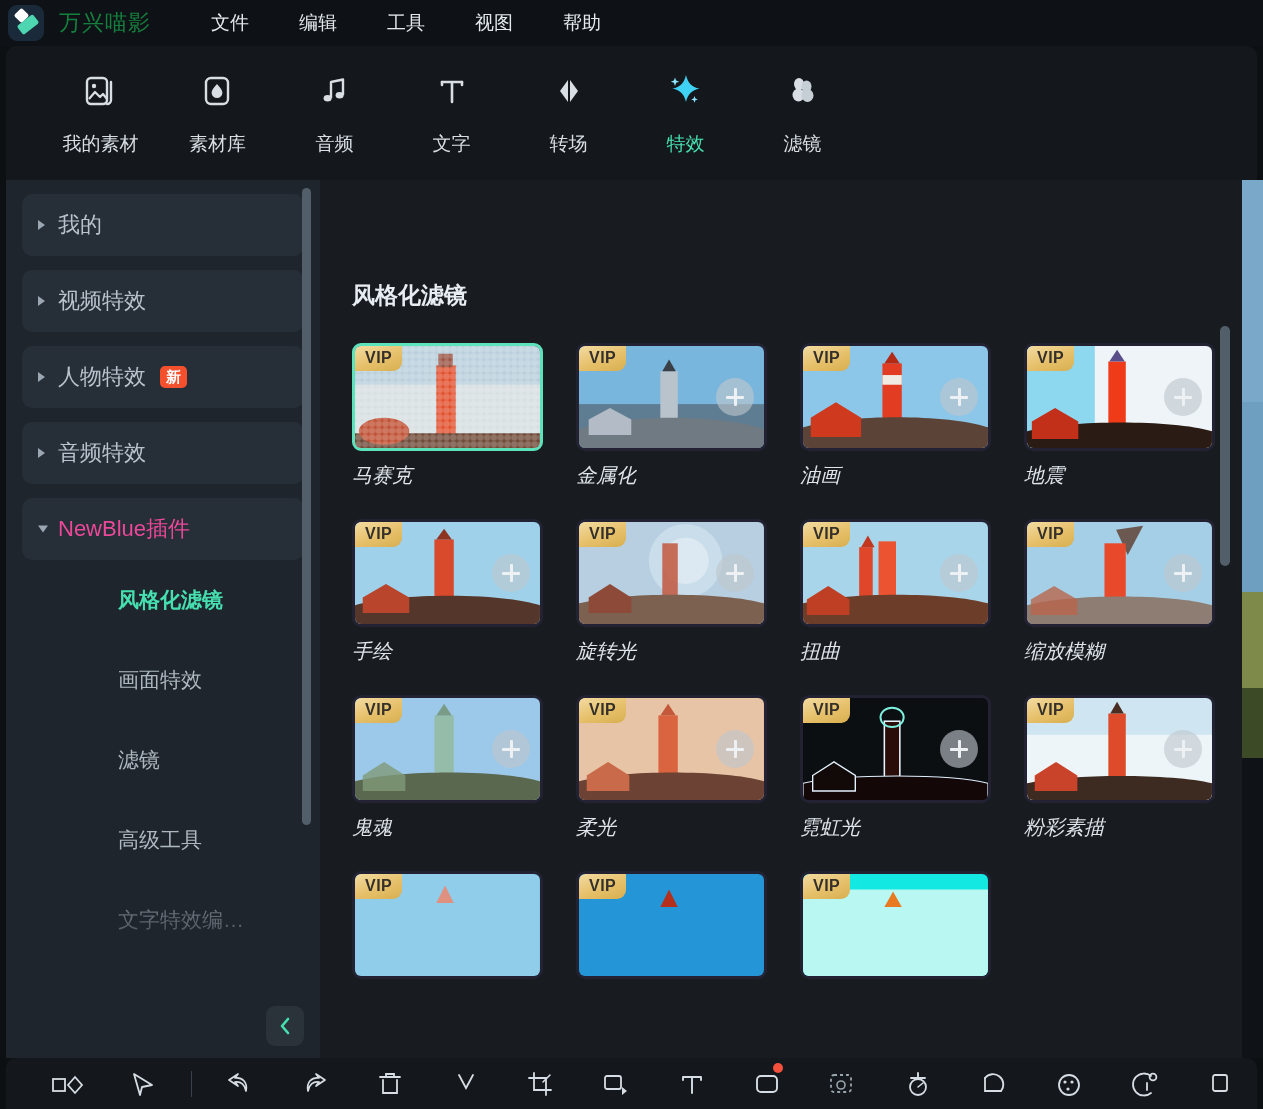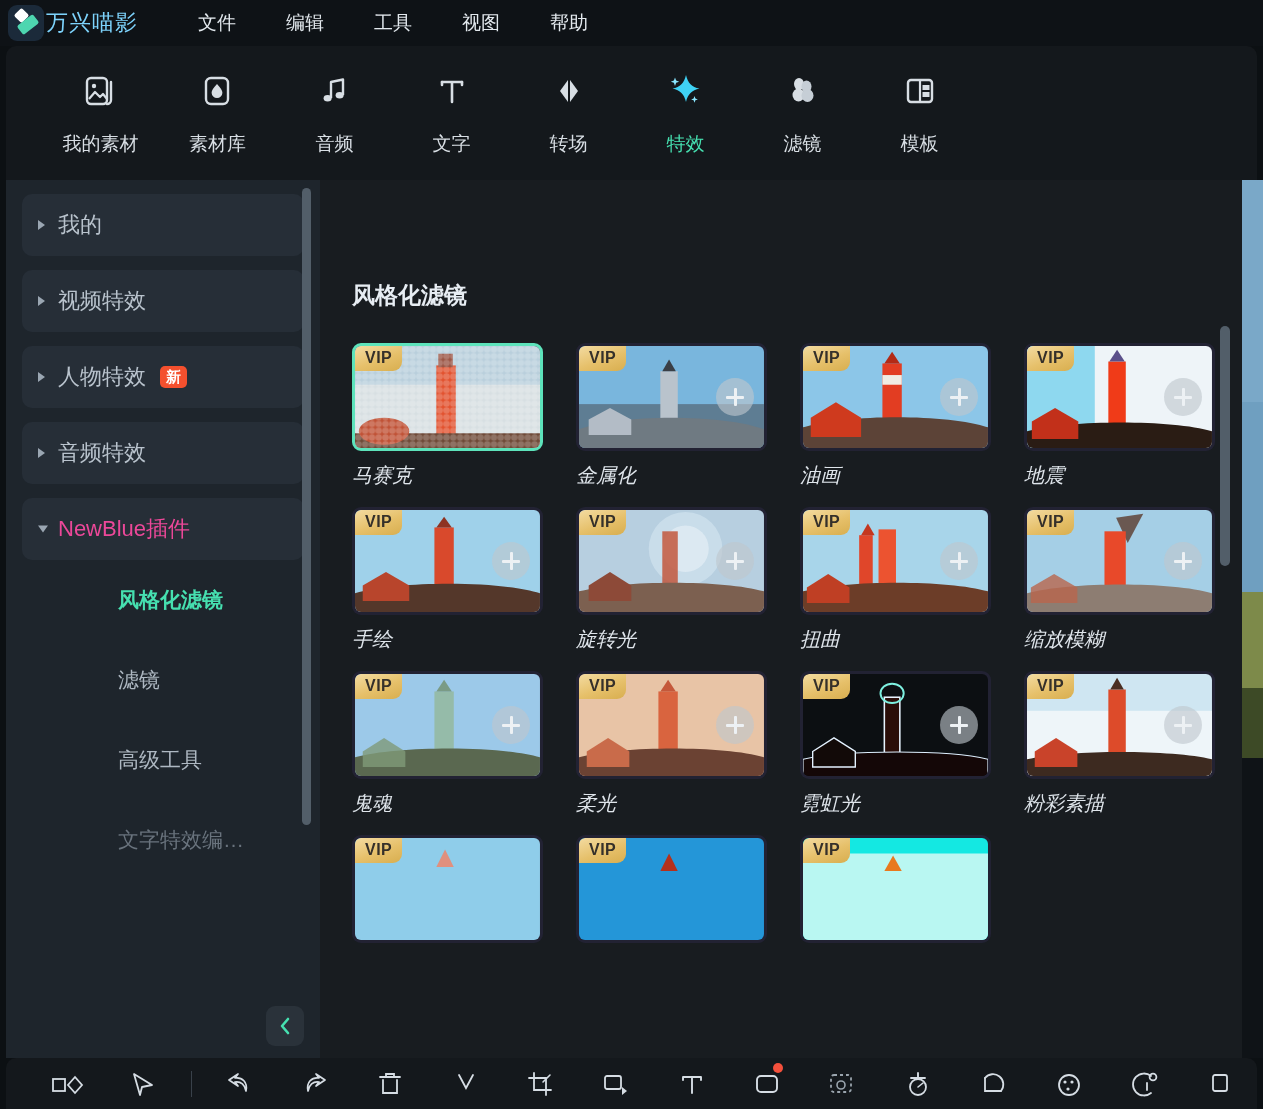--- a/index.html
+++ b/index.html
@@ -22,21 +22,21 @@
   }
   .logo-diamond {
     position: absolute; left: 8px; top: 5px; width: 11px; height: 11px;
     background: #ffffff; transform: rotate(45deg); border-radius: 2px;
   }
   .logo-bar {
     position: absolute; left: 10px; top: 14px; width: 20px; height: 11px;
     background: #4dd6b0; transform: rotate(-38deg); border-radius: 2px;
   }
   .app-title {
-    margin-left: 2px; color: #7dd3fc; font-size: 22px; letter-spacing: 1px;
+    margin-left: 15px; color: #15803d; font-size: 22px; letter-spacing: 1px;
   }
   .menu-items { display: flex; margin-left: 52px; gap: 34px; }
   .menu-item { color: #e3e9ee; font-size: 19px; padding: 4px 8px; cursor: default; }
 
   
   .tabstrip {
     position: absolute; left: 6px; top: 46px; width: 1251px; height: 134px;
     background: #14181c; border-radius: 10px 10px 0 0;
     display: flex; align-items: center; padding-left: 36px; gap: 0;
   }
@@ -129,21 +129,21 @@
   }
   .more-btn i { width: 6px; height: 6px; border-radius: 50%; background: #c5ccd3; display: block; }
 
   .section-title {
     position: absolute; left: 32px; top: 100px; font-size: 23px;
     font-weight: bold; color: #e7edf3;
   }
 
   .grid {
     position: absolute; left: 32px; top: 163px; width: 890px;
-    display: flex; flex-wrap: wrap; gap: 0 33px;
+    display: flex; flex-wrap: wrap; gap: 12px 33px;
   }
   .card { width: 191px; margin-bottom: 18px; cursor: default; position: relative; }
   .thumb {
     width: 191px; height: 108px; border-radius: 9px; position: relative;
     overflow: hidden; border: 3px solid transparent; background: #223;
   }
   .card.selected .thumb { border-color: #5de3bb; }
   .thumb-img { position: absolute; inset: 0; }
   .vip {
     position: absolute; left: 0; top: 0; z-index: 4;
@@ -287,31 +287,20 @@
           <ellipse cx="16" cy="13" rx="5" ry="6" fill="#d8dee4"></ellipse>
           <ellipse cx="23.5" cy="15.5" rx="5" ry="6" fill="#c6ced6"></ellipse>
           <ellipse cx="15.5" cy="24" rx="6" ry="6.5" fill="#d8dee4"></ellipse>
           <ellipse cx="24.5" cy="24.5" rx="6" ry="6.5" fill="#c6ced6"></ellipse>
         </svg>
       </div>
       <div class="tlabel">滤镜</div>
     </div>
 
 
-    <div class="tab">
-      <div class="ticon">
-        <svg width="40" height="40" viewBox="0 0 40 40" fill="none">
-          <rect x="8" y="9" width="24" height="22" rx="3" stroke="#d8dee4" stroke-width="2.4"></rect>
-          <path d="M20 9v22" stroke="#d8dee4" stroke-width="2.2"></path>
-          <rect x="22.5" y="14" width="7" height="5" fill="#d8dee4"></rect>
-          <rect x="22.5" y="21" width="7" height="5" fill="#d8dee4"></rect>
-        </svg>
-      </div>
-      <div class="tlabel">模板</div>
-    </div>
   </div>
 
   <div class="mainpanel"></div>
 
   <div class="sidebar">
 
     <div class="side-group">
       <span class="caret"></span>
       <span class="glabel">我的</span>
     </div>
@@ -332,20 +321,23 @@
       <span class="glabel">音频特效</span>
     </div>
 
     <div class="side-group open">
       <span class="caret"></span>
       <span class="glabel">NewBlue插件</span>
     </div>
 
     <div class="side-sub active">
       <span>风格化滤镜</span>
+    </div>
+    <div class="side-sub">
+      <span>画面特效</span>
     </div>
     <div class="side-sub">
       <span>滤镜</span>
     </div>
     <div class="side-sub">
       <span>高级工具</span>
     </div>
     <div class="side-sub dim">
       <span>文字特效编…</span>
     </div>

